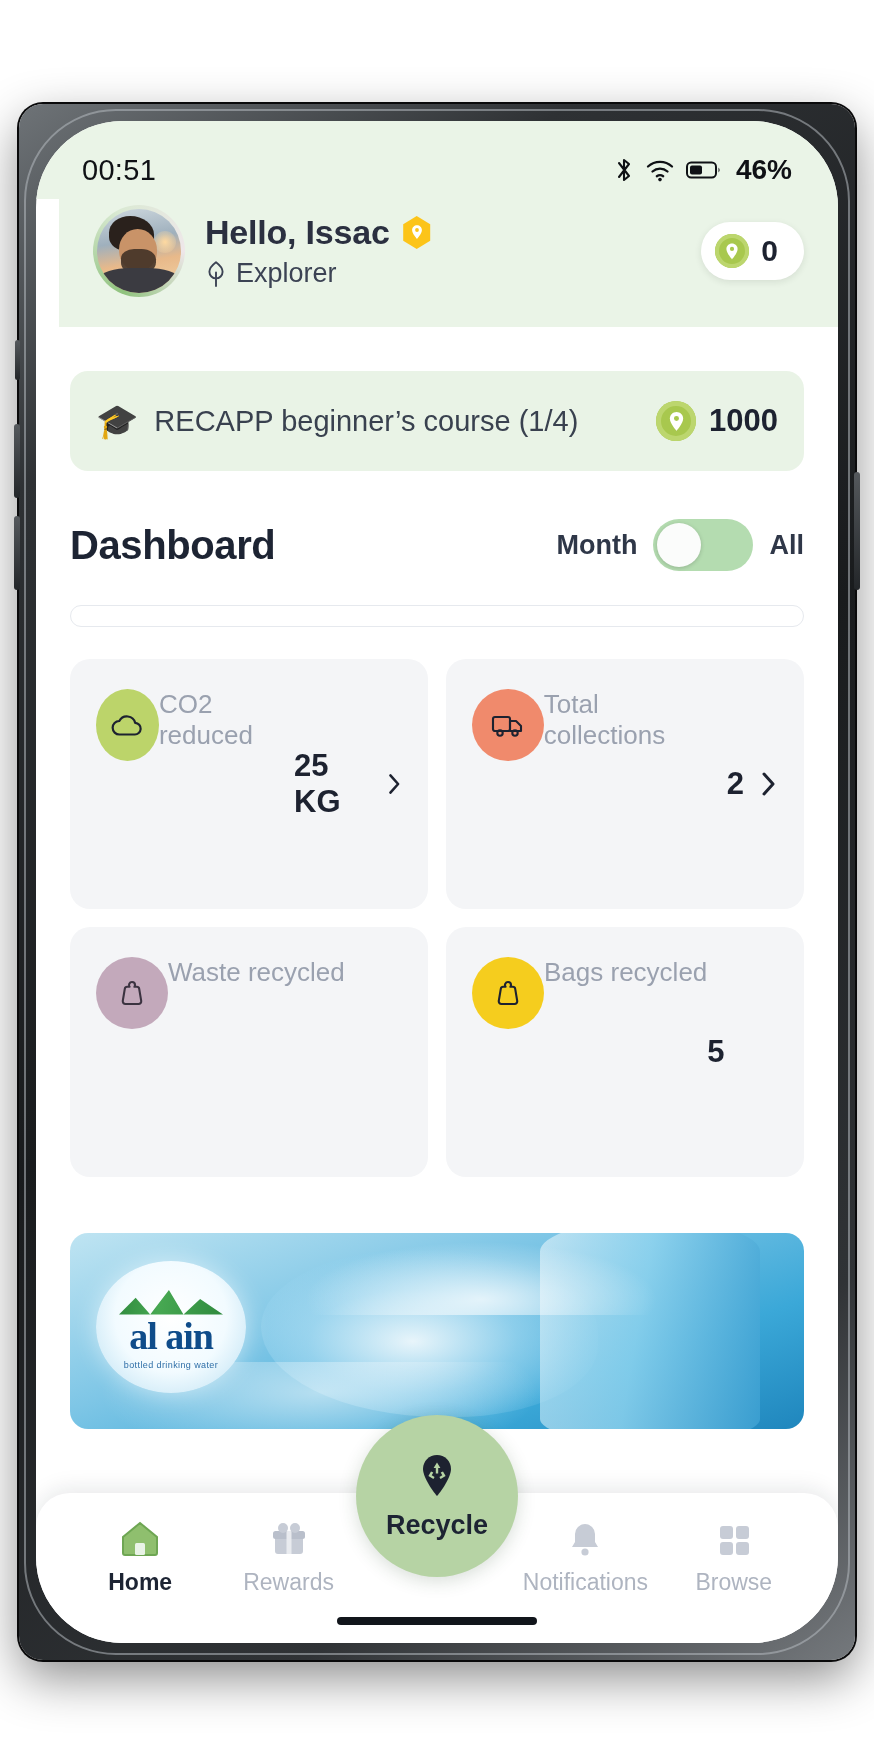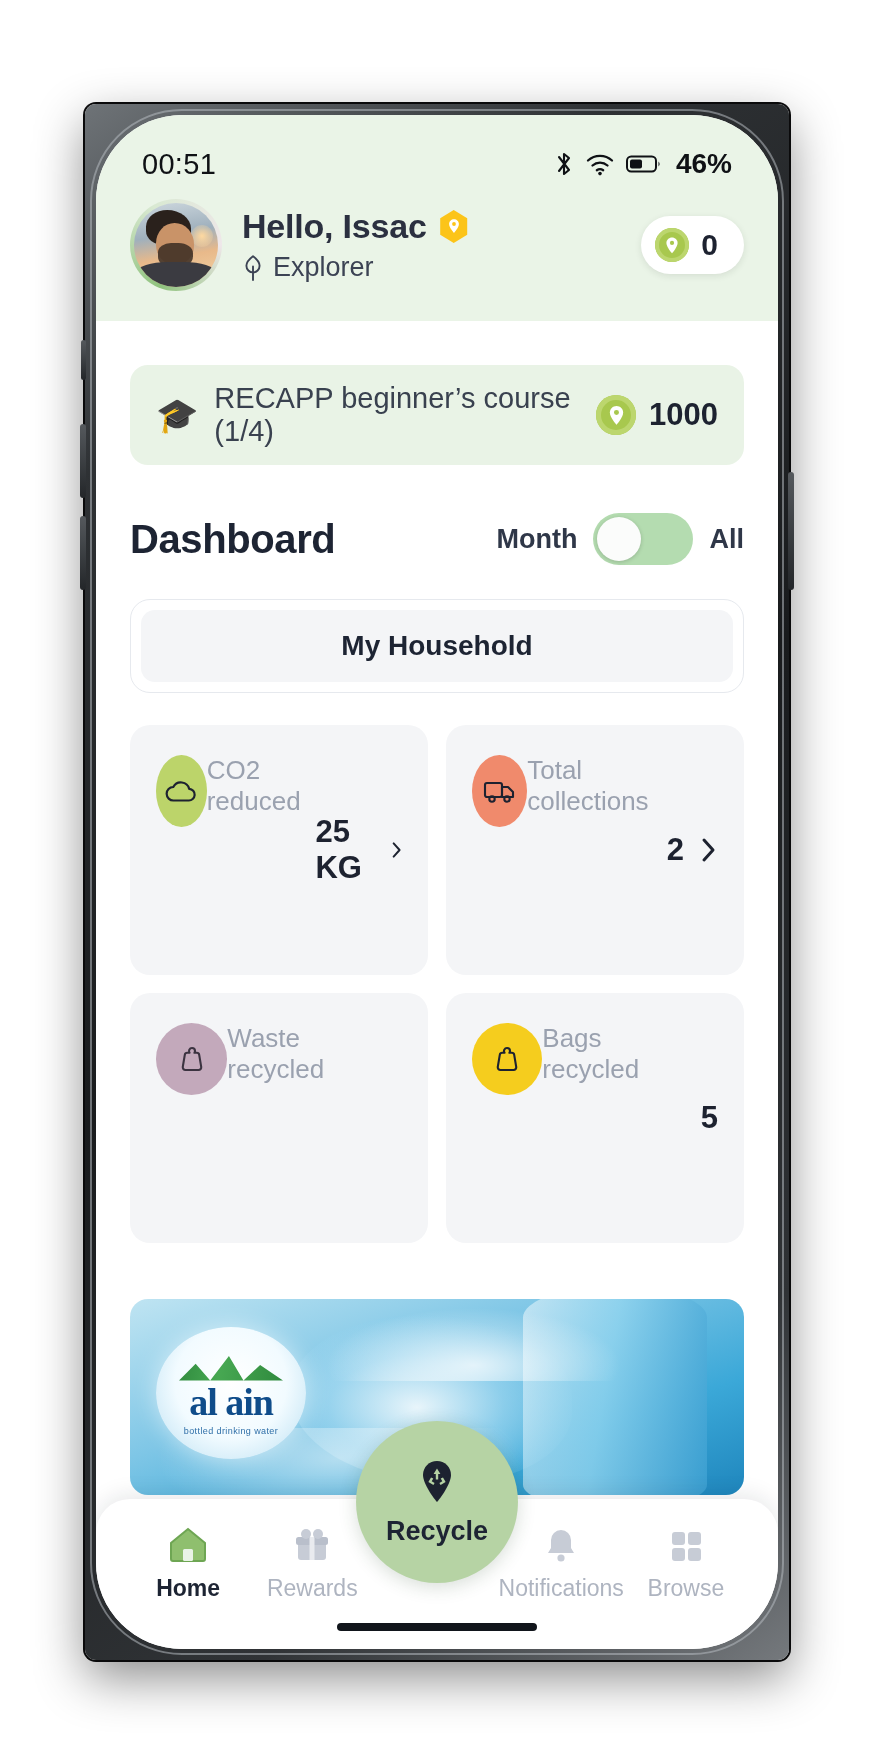--- a/index.html
+++ b/index.html
@@ -12,25 +12,25 @@
   .stage {
     position: relative;
     width: 874px; height: 1764px;
     background: #ffffff;
     display: flex; align-items: center; justify-content: center;
   }
 
   
   .phone-outer {
     position: relative;
-    width: 704px; height: 1556px;
-    border-radius: 11px;
+    width: 836px; height: 1556px;
+    border-radius: 24px;
     background: linear-gradient(145deg,#6e7377 0%,#2e3134 18%,#191b1d 50%,#303336 82%,#75797d 100%);
     box-shadow: 0 0 0 2px #0a0a0b, 0 18px 50px rgba(0,0,0,.45);
-    padding: 11px;
+    padding: 17px;
   }
   .phone-band {
     position:absolute; inset:5px; border-radius:92px;
     border:2px solid rgba(180,186,192,.55); pointer-events:none;
   }
   .phone-screen {
     position: relative;
     width: 100%; height: 100%;
     border-radius: 86px;
     background: #ffffff;
@@ -65,21 +65,21 @@
     padding: 20px 46px 0 46px; z-index: 61;
   }
   .sb-time { font-size: 29px; font-weight: 500; color: #0f1115; letter-spacing: .3px; }
   .sb-right { display: flex; align-items: center; gap: 11px; }
   .sb-pct { font-size: 28px; font-weight: 600; color: #0f1115; margin-left: 3px; }
   .ico-bt, .ico-wifi, .ico-batt { display:block; }
 
   
   .header {
     background: #eaf4e7; padding: 6px 34px 30px 34px;
-    display: flex; align-items: center; gap: 20px;
+    display: flex; align-items: center; gap: 20px; margin-left: 23px;
   }
   .avatar-ring {
     width: 92px; height: 92px; border-radius: 50%; flex: 0 0 auto;
     padding: 4px; background: conic-gradient(from 200deg, #8fc27d 0deg, #d9e9d2 130deg, #efe7ea 250deg, #8fc27d 360deg);
   }
   .avatar {
     width: 100%; height: 100%; border-radius: 50%; overflow: hidden; position: relative;
     background: linear-gradient(170deg,#cfd9df 0%,#9fb0bd 38%,#e8b98a 62%,#f3d6a8 100%);
   }
   .avatar .hair { position:absolute; left:14%; top:8%; width:54%; height:42%; background:#2a211c; border-radius:52% 58% 40% 44%; }
@@ -316,21 +316,20 @@
           <span class="seg">
             <span class="seg-label">Month</span>
             <span class="toggle">
               <span class="knob"></span>
             </span>
             <span class="seg-label">All</span>
           </span>
         </div>
 
         <div class="tabs">
-          <div class="tab active">My Household</div>
         </div>
 
         <div class="cards">
 
           <div class="card">
             <span class="card-ico" style="background:#bcd46a">
               <svg width="36" height="30" viewBox="0 0 36 30">
                 <path d="M10.5 24.5h15a5.8 5.8 0 0 0 .7-11.6A8.6 8.6 0 0 0 10.3 11a5.9 5.9 0 0 0 .2 13.5z" fill="none" stroke="#1d2230" stroke-width="2.2" stroke-linejoin="round"></path>
               </svg>
             </span>

